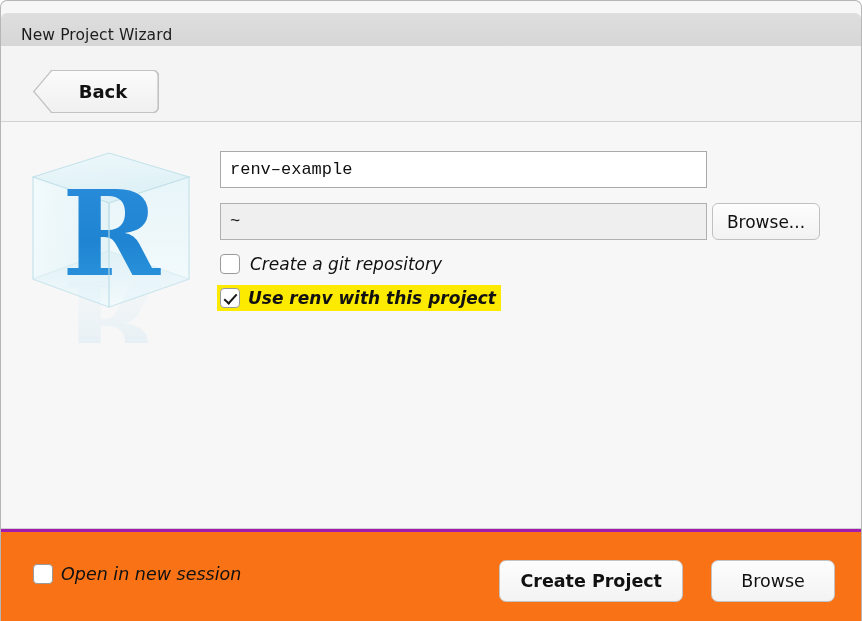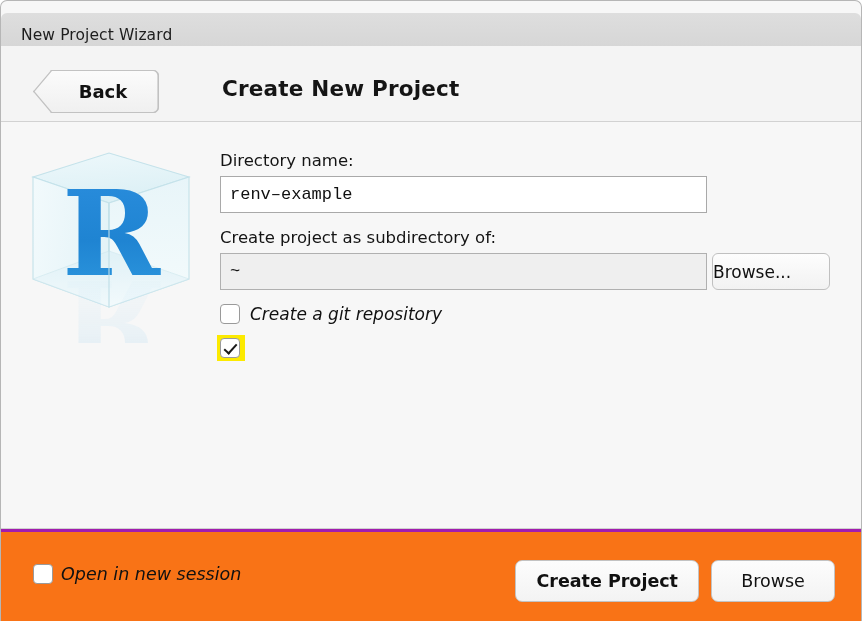--- a/index.html
+++ b/index.html
@@ -151,32 +151,32 @@
   #dir-row {
     margin-bottom: 15px;
   }
 
   #subdir-row {
     display: flex;
     align-items: flex-start;
   }
   #browse-button {
     margin-left: 5px;
-    width: 118px;
+    width: 108px;
     height: 37px;
     box-sizing: border-box;
     background: linear-gradient(to bottom, #fdfdfd 0%, #f2f2f2 100%);
     border: 1px solid #c0c0c0;
     border-radius: 6px;
     font-family: "DejaVu Sans", "Liberation Sans", sans-serif;
     font-size: 17px;
     color: #111;
     display: flex;
     align-items: center;
-    justify-content: flex-start;
+    justify-content: center;
     cursor: default;
   }
 
   
   .check-row {
     display: flex;
     align-items: center;
     margin-top: 14px;
     width: max-content;
   }
@@ -240,21 +240,21 @@
   }
   #footer-check .check-label {
     font-size: 17.5px;
     margin-left: 8px;
   }
   #footer-buttons {
     position: absolute;
     right: 26px;
     top: 28px;
     display: flex;
-    gap: 12px;
+    gap: 28px;
     margin-left: 21px;
   }
   .footer-btn {
     height: 42px;
     box-sizing: border-box;
     background: linear-gradient(to bottom, #fdfdfd 0%, #f3f3f3 100%);
     border: 1px solid #c3c3c3;
     border-radius: 7px;
     font-family: "DejaVu Sans", "Liberation Sans", sans-serif;
     font-size: 17.5px;
@@ -282,21 +282,20 @@
     <span id="titlebar-text">New Project Wizard</span>
   </div>
 
   <div id="header">
     <div id="back-button">
       <span>Back</span>
     </div>
     <svg id="back-arrow-outline" viewBox="0 0 126 43">
       <path d="M18.5 0.5 L120 0.5 a5 5 0 0 1 5 5 L125 37.5 a5 5 0 0 1 -5 5 L18.5 42.5 L0.8 21.5 Z" fill="none" stroke="#c2c2c2" stroke-width="1.2"></path>
     </svg>
-    <div id="page-heading">Create New Project</div>
   </div>
 
   <div id="body-area">
 
     <svg id="project-icon" viewBox="0 0 176 196">
       <defs>
         <linearGradient id="glassTop" x1="0" y1="0" x2="0.3" y2="1">
           <stop offset="0%" stop-color="#eef8fb"></stop>
           <stop offset="100%" stop-color="#dcf0f5"></stop>
         </linearGradient>
@@ -336,41 +335,40 @@
       <g transform="translate(0,262) scale(1,-1)" opacity="0.5">
         <text x="88" y="128" font-family="DejaVu Serif, Liberation Serif, serif" font-size="118" font-weight="bold" fill="url(#rReflect)" text-anchor="middle">R</text>
       </g>
 
       <line x1="86" y1="56" x2="86" y2="160" stroke="#bfdfe8" stroke-width="1.1"></line>
     </svg>
 
     <div id="form">
 
       <div id="dir-row">
-        <div class="field-label">Directory name:</div>
         <input class="text-input" type="text" value="renv–example" style="">
       </div>
 
       <div>
-        <div class="field-label">Create project as subdirectory of:</div>
         <div id="subdir-row">
           <input class="text-input readonly" type="text" readonly="" value="~" style="">
           <div id="browse-button">
             <span>Browse...</span>
           </div>
         </div>
       </div>
 
       <div class="check-row">
         <span class="checkbox"></span>
         <span class="check-label">Create a git repository</span>
       </div>
 
       <div class="check-row highlighted">
         <span class="checkbox checked"></span>
+        <span class="check-label">Use renv with this project</span>
       </div>
 
     </div>
   </div>
 
   <div id="footer">
     <div id="footer-check">
       <span class="checkbox"></span>
       <span class="check-label">Open in new session</span>
     </div>

